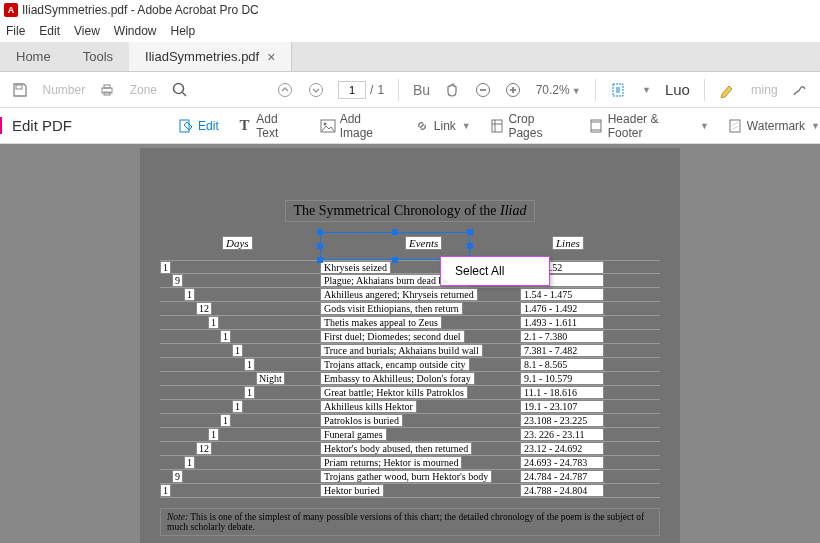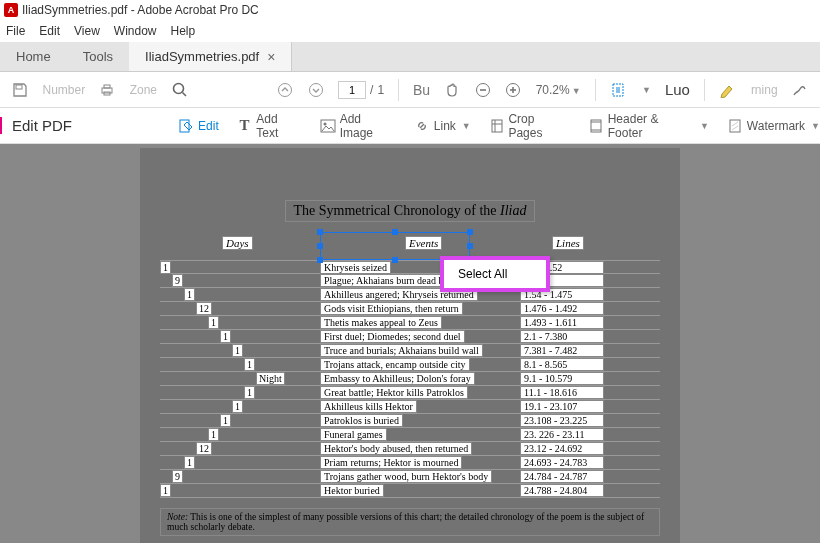--- a/index.html
+++ b/index.html
@@ -51,21 +51,21 @@
   .rows { position:relative; }
   .row { position:relative; height:14px; border-bottom:1px solid #999;}
   .row:first-child { border-top:1px solid #999; }
   .daycell { position:absolute; top:0; height:13px; font-size:10px; border:1px solid #888; background:#fff; padding:0 2px; line-height:12px;}
   .eventcell { position:absolute; left:160px; top:0; font-size:10px; border:1px solid #888; background:#fff; padding:0 3px; line-height:12px; height:13px; white-space:nowrap; overflow:hidden;}
   .linecell { position:absolute; left:360px; top:0; width:84px; font-size:10px; border:1px solid #888; background:#fff; padding:0 3px; line-height:12px; height:13px;}
   
   .sel-handle { position:absolute; width:6px; height:6px; background:#1a73e8; }
   .sel-box { position:absolute; border:1px solid #1a73e8; pointer-events:none;}
   
-  .context-menu { position:absolute; background:#fff; border:4px solid #d946ef; box-shadow:2px 2px 4px rgba(0,0,0,.2); font-family:"Segoe UI",Arial,sans-serif; font-size:12px; padding:4px 0; width:110px; z-index:10;}
+  .context-menu { position:absolute; background:#fff; border:1px solid #d946ef; box-shadow:2px 2px 4px rgba(0,0,0,.2); font-family:"Segoe UI",Arial,sans-serif; font-size:12px; padding:4px 0; width:110px; z-index:10;}
   .context-menu-item { padding:3px 14px; }
   
   .footnote { margin-top:10px; border:1px solid #888; padding:3px 6px; font-size:9.5px; font-style:normal;}
   
   svg { display:block; }
 </style>
 </head>
 <body>
 
 <div class="titlebar">

